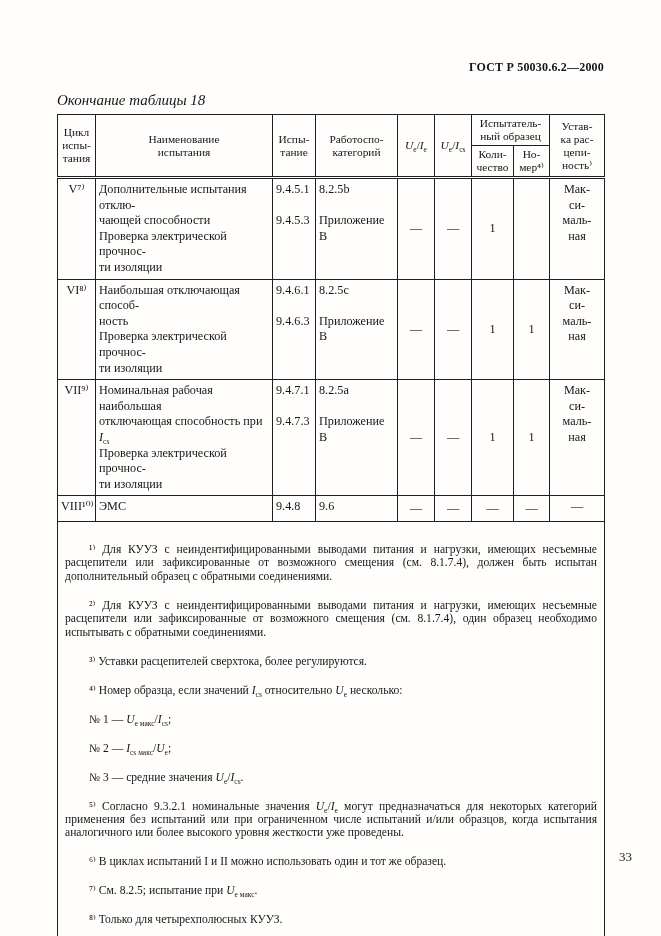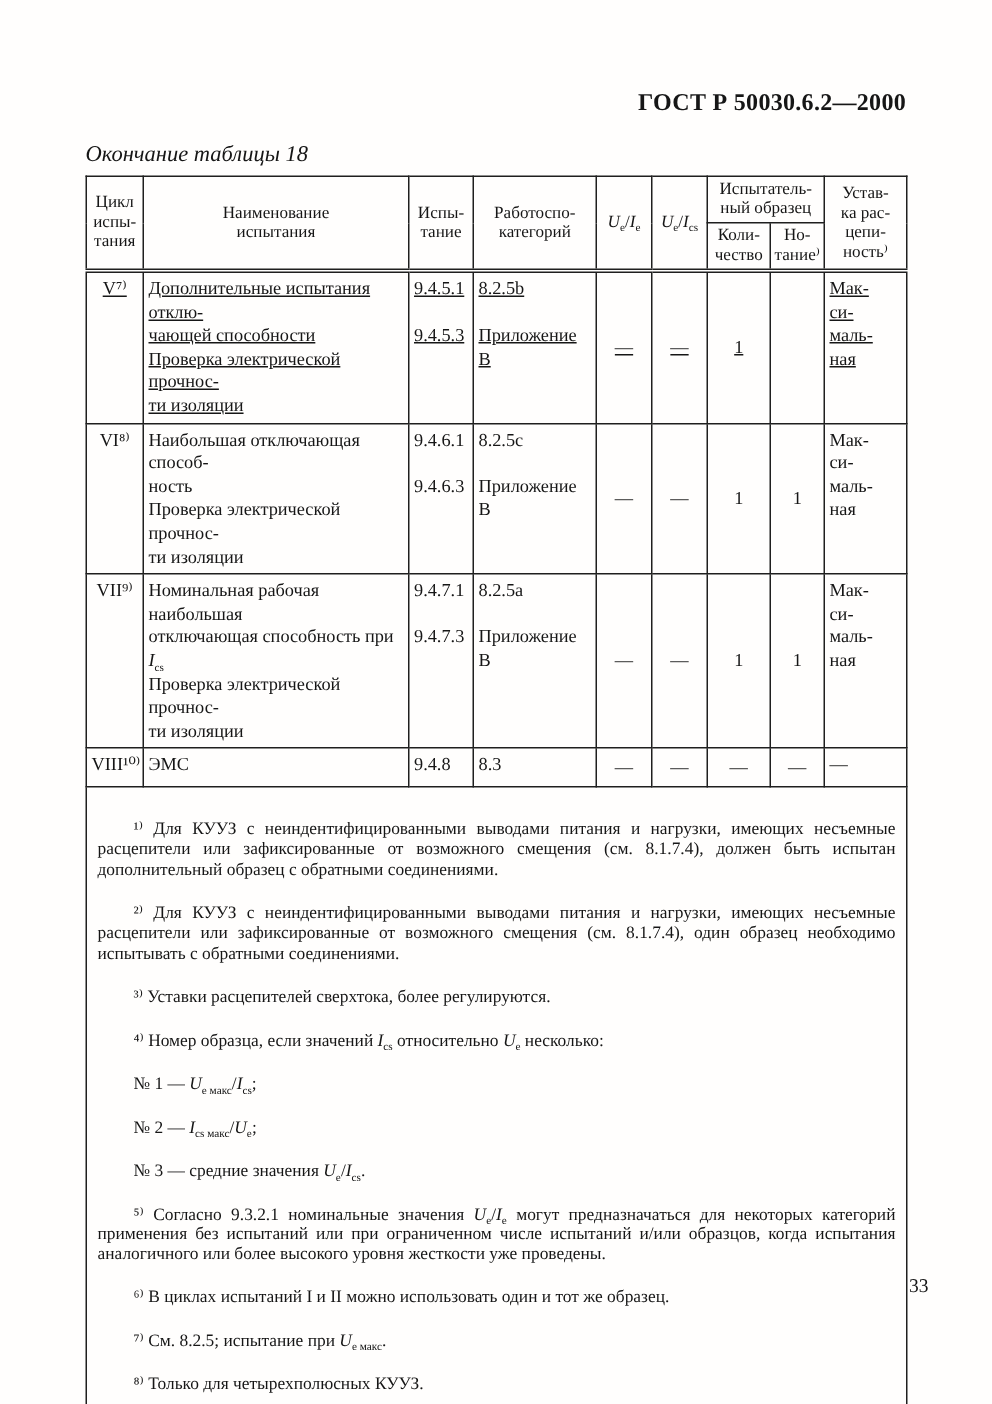--- a/index.html
+++ b/index.html
@@ -1,36 +1,36 @@
 <!DOCTYPE html>
 <html><head>
 <meta charset="utf-8">
 <style>
   html,body{margin:0;padding:0;background:#ffffff;}
   .page{position:relative;width:661px;height:936px;background:#fffefd;overflow:hidden;
         font-family:"Liberation Serif","DejaVu Serif",serif;color:#161616;}
   .content{position:absolute;left:57px;top:60px;width:547px;}
-  .doc-header{text-align:right;font-weight:bold;font-size:16px;letter-spacing:.2px;}
+  .doc-header{text-align:right;font-weight:bold;font-size:12px;letter-spacing:.2px;}
   .caption{margin-top:17px;font-style:italic;font-size:15px;}
   table.t18{margin-top:5px;border-collapse:collapse;width:547px;table-layout:fixed;}
   .t18 th,.t18 td{border:1.4px solid #1f1f1f;}
   .t18 th{font-weight:normal;font-size:11.4px;line-height:13px;text-align:center;
           vertical-align:middle;padding:2px 1px;white-space:pre-line;}
   .t18 tbody td{font-size:12.2px;line-height:15.6px;vertical-align:top;
                 padding:3px 3px;white-space:pre-line;}
-  .t18 tbody tr.first td{border-top:3px double #1f1f1f;text-decoration:underline;}
+  .t18 tbody tr.first td{border-top:3px double #1f1f1f;}
   tr.rv{height:67px}tr.rvi{height:70px}tr.rvii{height:65px}tr.rviii{height:26px}
   .c-cycle{text-align:center;padding-top:4px;}
   .c-name{padding-left:5px;}
   .c-dash{text-align:center;vertical-align:middle !important;font-size:12.6px;}
-  .c-set{padding-left:6px;}
+  .c-set{padding-left:6px;text-align:center;}
   .fn-cell{padding:5px 7px 7px !important;}
   .fn{font-size:11.6px;line-height:13.4px;text-indent:24px;text-align:justify;}
   sub{font-size:7.5px;line-height:0;}
-  .pagenum{position:absolute;right:42px;top:849px;font-size:13px;}
+  .pagenum{position:absolute;right:29px;top:849px;font-size:13px;}
 </style>
 </head>
 <body>
 
 <div class="page">
   <div class="content">
 
     <div class="doc-header">ГОСТ Р 50030.6.2—2000</div>
     <div class="caption">Окончание таблицы 18</div>
 
@@ -63,21 +63,21 @@
 ный образец</th>
           <th rowspan="2">Устав-
 ка рас-
 цепи-
 ность⁾</th>
         </tr>
         <tr>
           <th>Коли-
 чество</th>
           <th>Но-
-тание⁾</th>
+мер⁴⁾</th>
         </tr>
       </thead>
       <tbody>
         <tr class="rv first">
           <td class="c-cycle">V⁷⁾</td>
           <td class="c-name">Дополнительные испытания отклю-
 чающей способности
 Проверка электрической прочнос-
 ти изоляции</td>
           <td>9.4.5.1
@@ -134,21 +134,21 @@
           <td class="c-dash">1</td>
           <td class="c-set">Мак-
 си-
 маль-
 ная</td>
         </tr>
         <tr class="rviii">
           <td class="c-cycle">VIII¹⁰⁾</td>
           <td class="c-name">ЭМС</td>
           <td>9.4.8</td>
-          <td>8.3</td>
+          <td>9.6</td>
           <td class="c-dash">—</td>
           <td class="c-dash">—</td>
           <td class="c-dash">—</td>
           <td class="c-dash">—</td>
           <td class="c-set">—</td>
         </tr>
         <tr>
           <td colspan="9" class="fn-cell">
             <div class="fn">¹⁾ Для КУУЗ с неиндентифицированными выводами питания и нагрузки, имеющих несъемные расцепители или зафиксированные от возможного смещения (см. 8.1.7.4), должен быть испытан дополнительный образец с обратными соединениями.</div>
             <div class="fn">²⁾ Для КУУЗ с неиндентифицированными выводами питания и нагрузки, имеющих несъемные расцепители или зафиксированные от возможного смещения (см. 8.1.7.4), один образец необходимо испытывать с обратными соединениями.</div>

